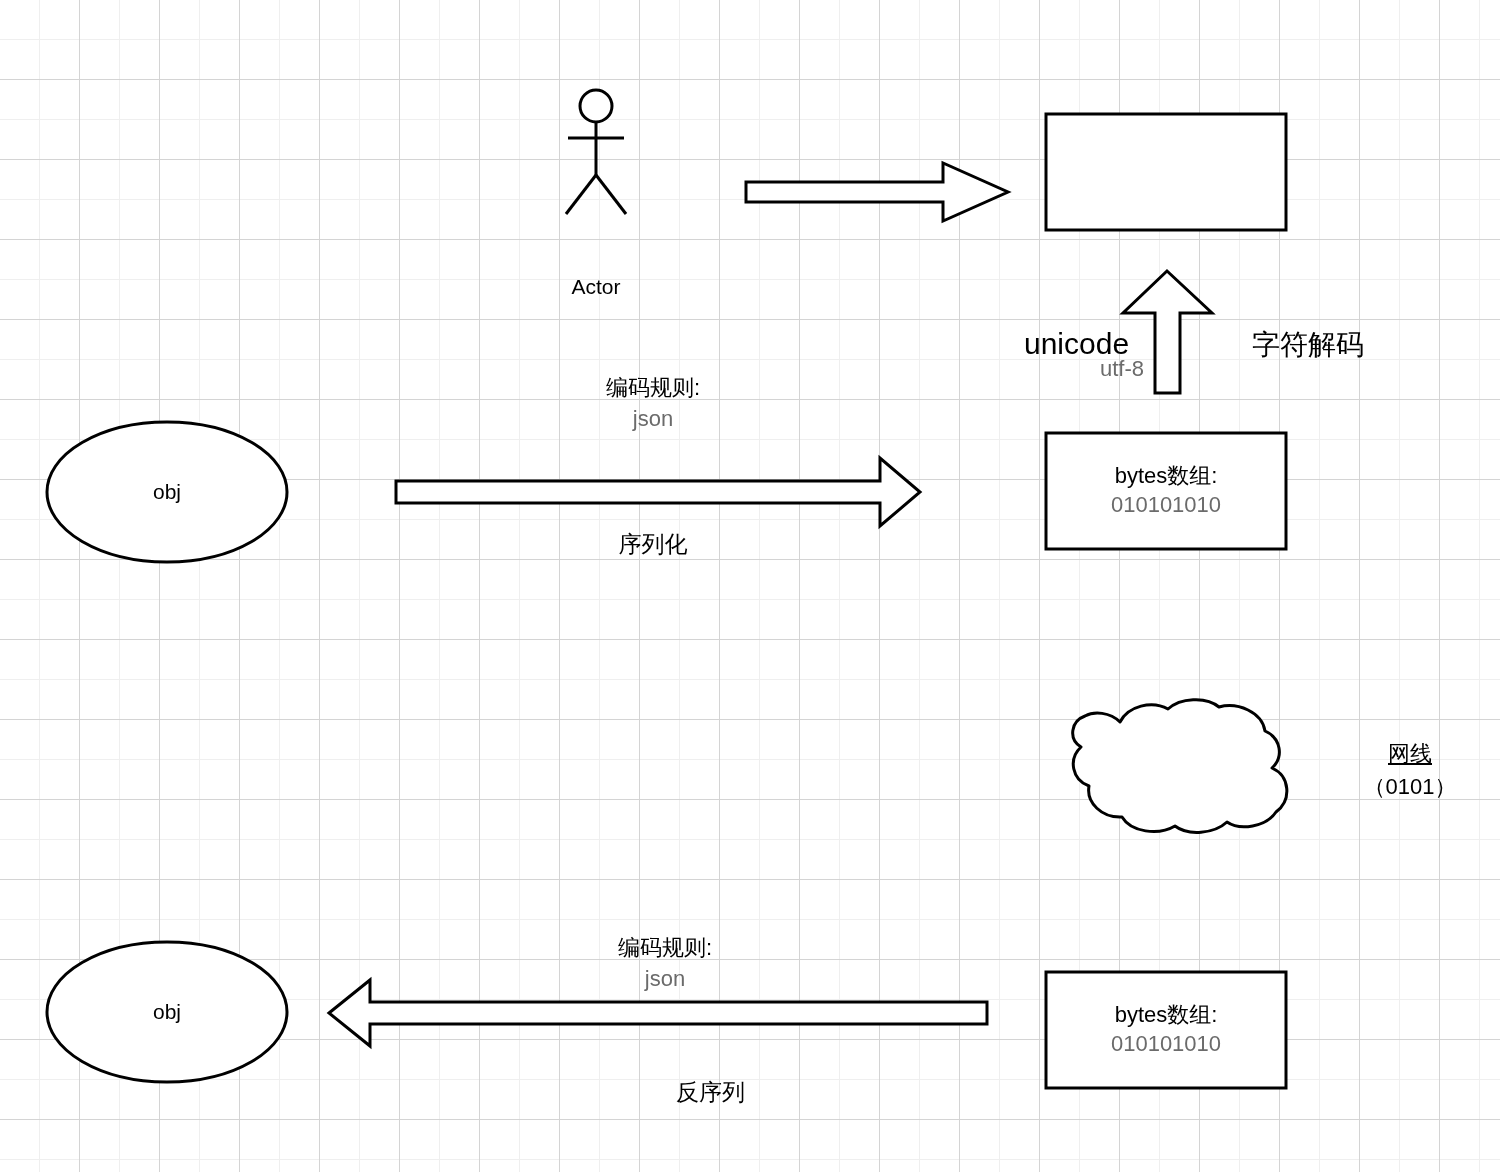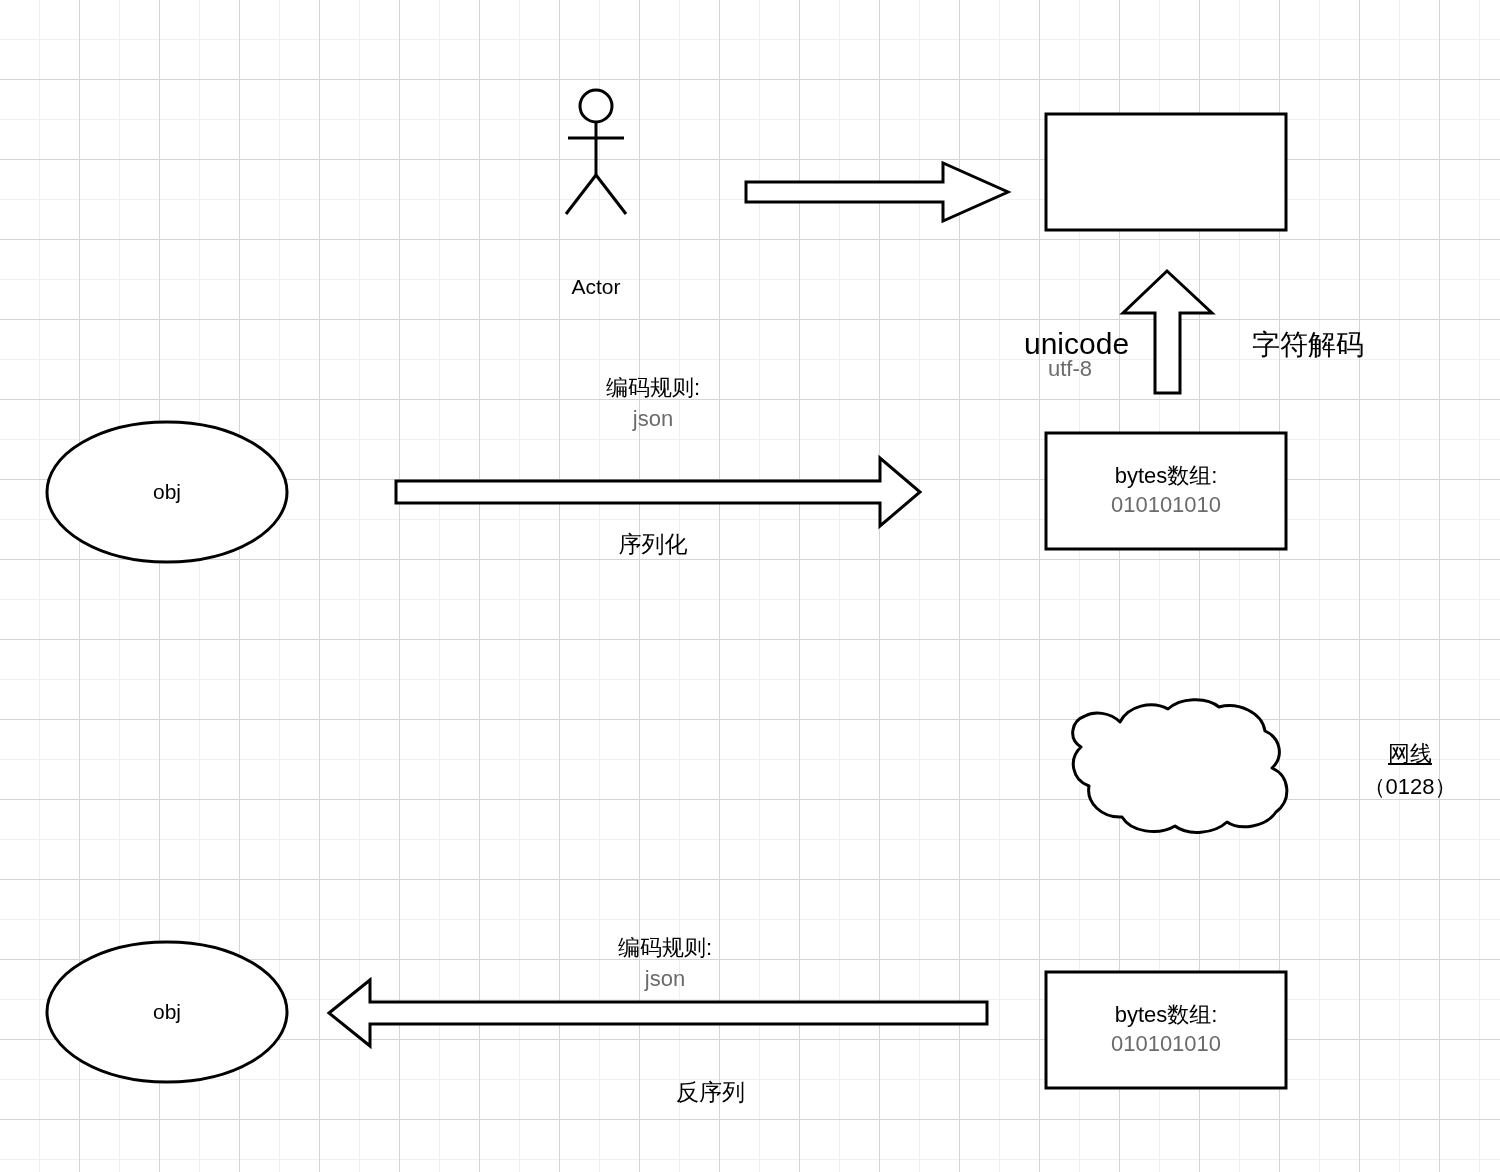--- a/index.html
+++ b/index.html
@@ -104,40 +104,40 @@
 
     <polygon points="329,1013 370,980 370,1002 987,1002 987,1024 370,1024 370,1046" fill="#ffffff" stroke="#000000" stroke-width="3" stroke-linejoin="miter"></polygon>
 
     <rect x="1046" y="972" width="240" height="116" fill="#ffffff" stroke="#000000" stroke-width="3"></rect>
   </svg>
 
   <div class="lbl" style="left:546px; top:226px; width:100px; font-size:21px;margin-top:48px;">Actor</div>
 
 
   <div class="lbl" style="left:1024px; top:325px; width:120px; font-size:30px; text-align:left;">unicode</div>
-  <div class="lbl sub" style="left:1048px; top:355px; width:120px; font-size:22px; text-align:left;">utf-8</div>
+  <div class="lbl sub" style="left:1024px; top:355px; width:120px; font-size:22px; text-align:right;">utf-8</div>
 
   <div class="lbl" style="left:1228px; top:327px; width:160px; font-size:28px;">字符解码</div>
 
   <div class="lbl" style="left:553px; top:374px; width:200px; font-size:22px;">编码规则:</div>
   <div class="lbl sub" style="left:553px; top:405px; width:200px; font-size:22px;">json</div>
 
   <div class="node-text" style="left:47px; top:422px; width:240px; height:140px;">
     <span class="t-main" style="font-size:21px;">obj</span>
   </div>
 
   <div class="node-text" style="left:1046px; top:433px; width:240px; height:116px;">
     <span class="t-main" style="font-size:22px;">bytes数组:</span>
     <span class="t-sub" style="font-size:22px;">010101010</span>
   </div>
 
   <div class="lbl" style="left:573px; top:530px; width:160px; font-size:23px;">序列化</div>
 
   <div class="lbl" style="left:1330px; top:740px; width:160px; font-size:22px;text-decoration:underline;">网线</div>
-  <div class="lbl" style="left:1330px; top:773px; width:160px; font-size:22px;">（0128）</div>
+  <div class="lbl" style="left:1330px; top:773px; width:160px; font-size:22px;">（0101）</div>
 
   <div class="lbl" style="left:565px; top:934px; width:200px; font-size:22px;">编码规则:</div>
   <div class="lbl sub" style="left:565px; top:965px; width:200px; font-size:22px;">json</div>
 
   <div class="node-text" style="left:47px; top:942px; width:240px; height:140px;">
     <span class="t-main" style="font-size:21px;">obj</span>
   </div>
 
   <div class="node-text" style="left:1046px; top:972px; width:240px; height:116px;">
     <span class="t-main" style="font-size:22px;">bytes数组:</span>

